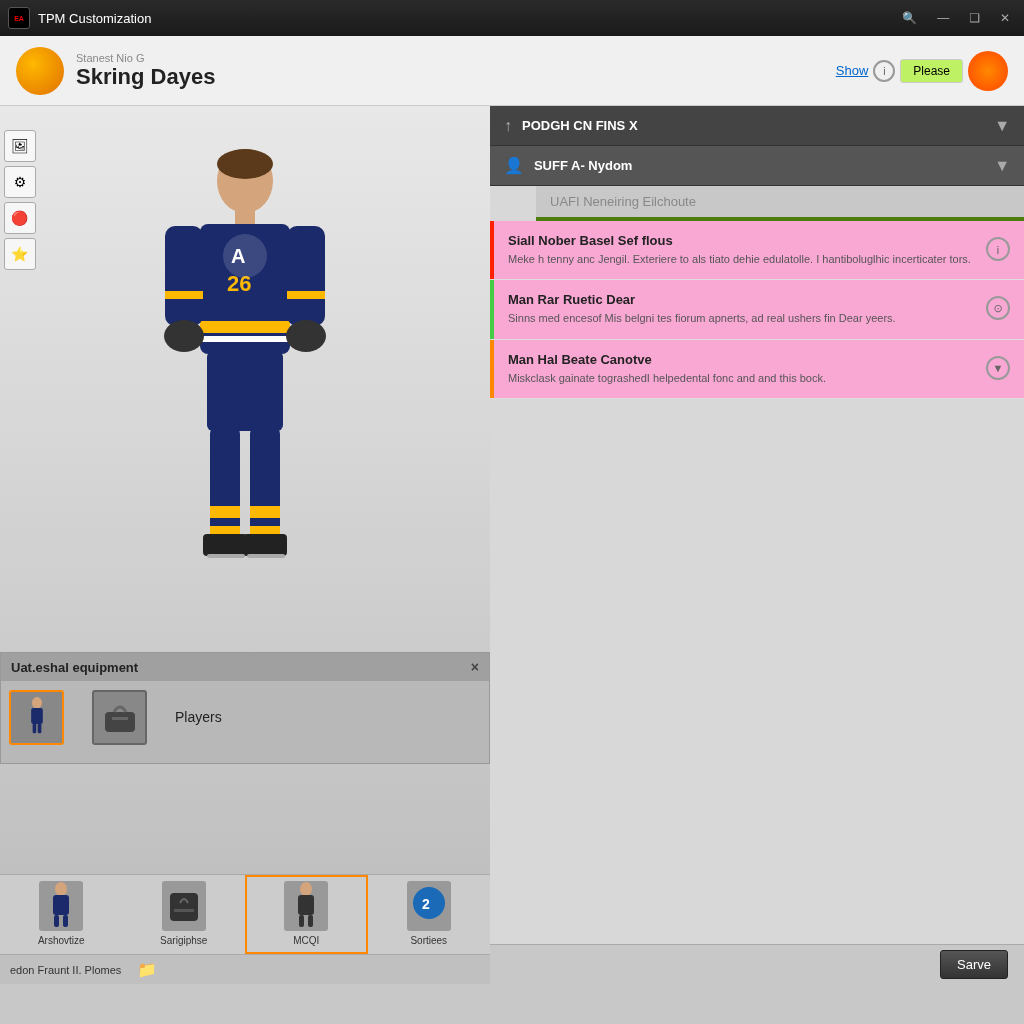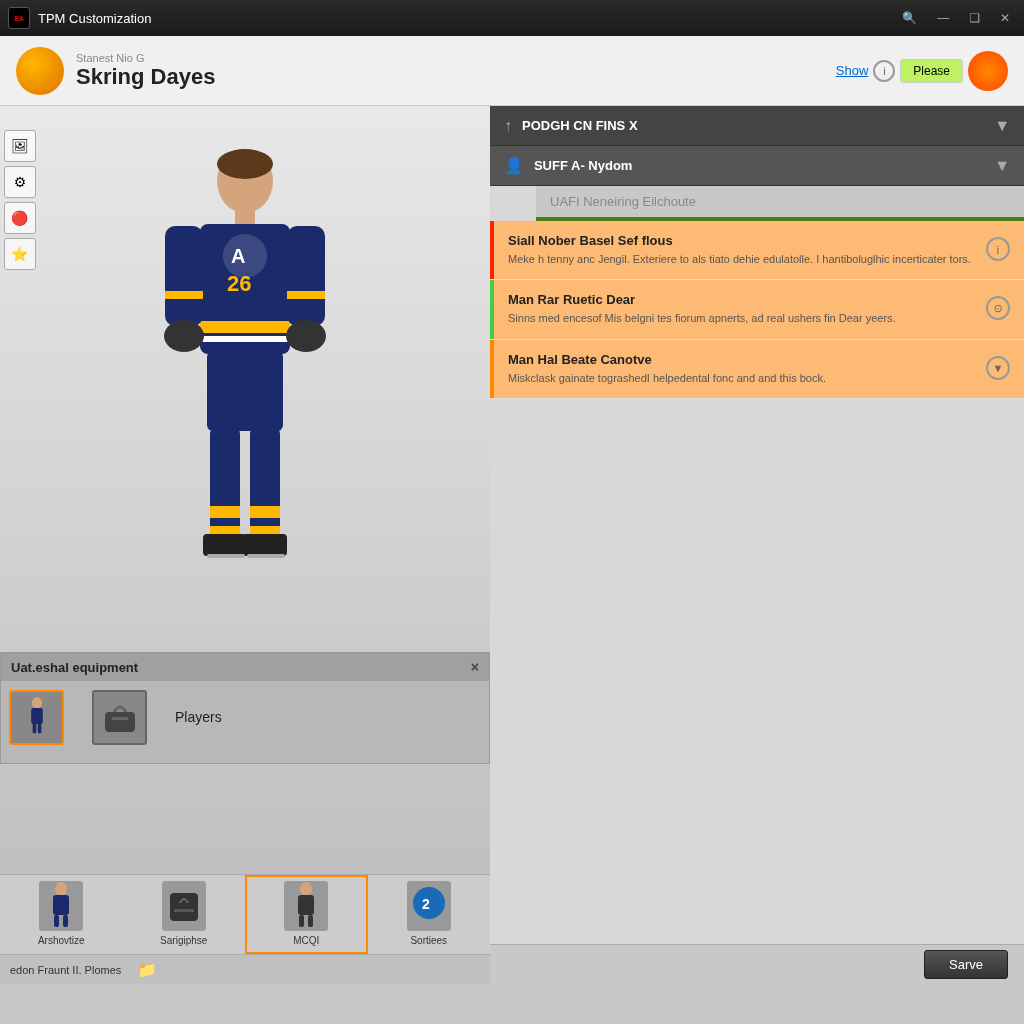--- a/index.html
+++ b/index.html
@@ -266,21 +266,21 @@
       background: #c8c8c8;
       padding: 8px 14px;
       font-size: 13px;
       color: #888;
       font-weight: 500;
       border-bottom: 4px solid #4d7c0f;
       margin-left: 46px;
     }
 
     .list-item {
-      background: #fdba74;
+      background: #f9a8d4;
       border-bottom: 1px solid #ddd;
       padding: 12px 14px 12px 18px;
       position: relative;
       display: flex;
       align-items: flex-start;
       gap: 10px;
     }
     .list-item .color-bar {
       position: absolute;
       left: 0;
@@ -318,21 +318,21 @@
       display: flex;
       align-items: center;
       padding: 0 16px;
       border-top: 1px solid #aaa;
       justify-content: flex-end;
     }
     #save-btn {
       background: linear-gradient(to bottom, #555, #333);
       color: #fff;
       border: 1px solid #222;
-      padding: 6px 24px;
+      padding: 6px 16px;
       font-size: 13px;
       cursor: pointer;
       border-radius: 3px;
     }
   </style>
 </head>
 <body>
 
 <div id="titlebar">
   <div class="ea-logo">

